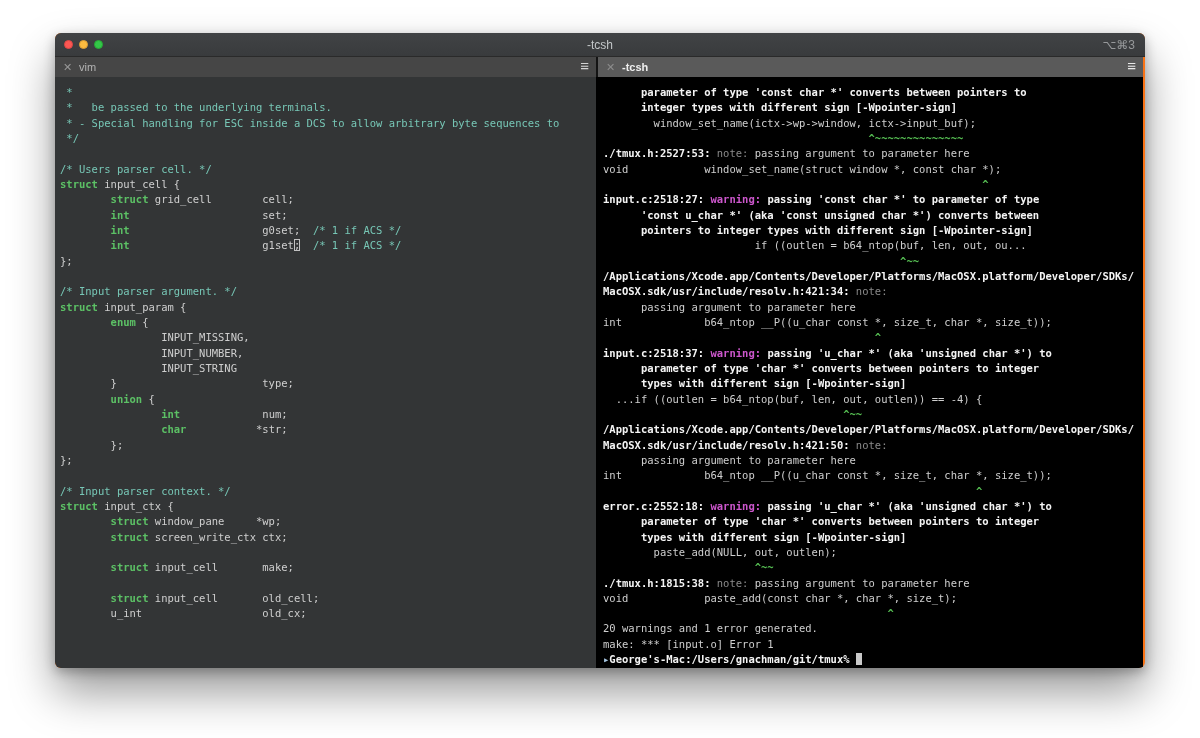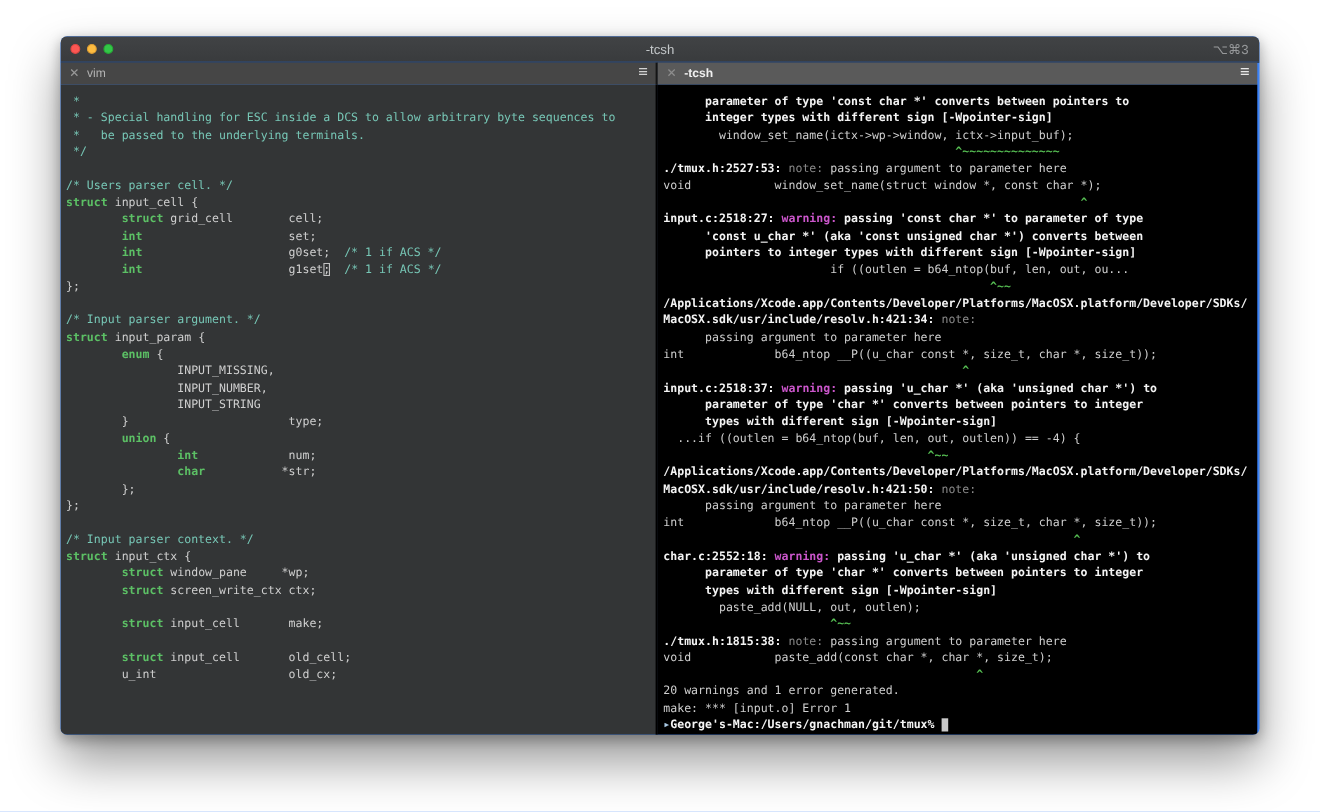--- a/index.html
+++ b/index.html
@@ -5,21 +5,21 @@
   * { margin:0; padding:0; box-sizing:border-box; }
   html,body { width:1200px; height:738px; }
   body { background:#ffffff; font-family:"Liberation Sans", sans-serif; overflow:hidden; }
 
   .desktop { position:relative; width:1200px; height:738px; }
 
   .window {
     position:absolute; left:55px; top:33px; width:1090px; height:635px;
     border-radius:6px; overflow:hidden;
     box-shadow: 0 24px 45px rgba(0,0,0,0.40), 0 4px 12px rgba(0,0,0,0.28);
-    background:#3b82f6;
+    background:#f97316;
   }
 
   
   .titlebar {
     position:relative; height:24px;
     background:linear-gradient(#414345,#393b3d);
     border-bottom:1px solid #2a2a2a;
   }
   .lights { position:absolute; left:9px; top:7px; display:flex; gap:6px; }
   .light { width:9px; height:9px; border-radius:50%; display:inline-block; }
@@ -110,22 +110,22 @@
         <span class="tab-title">-tcsh</span>
         <span class="tab-menu">≡</span>
       </div>
     </div>
 
     <div class="panes">
 
       <div class="pane vim">
         <div class="buf">
             <div class="tline"><span class="seg-comment"> *</span></div>
+            <div class="tline"><span class="seg-comment"> *   be passed to the underlying terminals.</span></div>
             <div class="tline"><span class="seg-comment"> * - Special handling for ESC inside a DCS to allow arbitrary byte sequences to</span></div>
-            <div class="tline"><span class="seg-comment"> *   be passed to the underlying terminals.</span></div>
             <div class="tline"><span class="seg-comment"> */</span></div>
             <div class="tline"> </div>
             <div class="tline"><span class="seg-comment">/* Users parser cell. */</span></div>
             <div class="tline"><span class="seg-kw">struct</span><span class="seg-txt"> input_cell {</span></div>
             <div class="tline"><span class="seg-txt">        </span><span class="seg-kw">struct</span><span class="seg-txt"> grid_cell        cell;</span></div>
             <div class="tline"><span class="seg-txt">        </span><span class="seg-kw">int</span><span class="seg-txt">                     set;</span></div>
             <div class="tline"><span class="seg-txt">        </span><span class="seg-kw">int</span><span class="seg-txt">                     g0set;  </span><span class="seg-comment">/* 1 if ACS */</span></div>
             <div class="tline"><span class="seg-txt">        </span><span class="seg-kw">int</span><span class="seg-txt">                     g1set</span><span class="seg-cursor">;</span><span class="seg-txt">  </span><span class="seg-comment">/* 1 if ACS */</span></div>
             <div class="tline"><span class="seg-txt">};</span></div>
             <div class="tline"> </div>
@@ -176,21 +176,21 @@
             <div class="tline"><span class="seg-b">input.c:2518:37:</span><span class="seg-warn"> warning:</span><span class="seg-b"> passing 'u_char *' (aka 'unsigned char *') to</span></div>
             <div class="tline"><span class="seg-b">      parameter of type 'char *' converts between pointers to integer</span></div>
             <div class="tline"><span class="seg-b">      types with different sign [-Wpointer-sign]</span></div>
             <div class="tline"><span class="seg-txt">  ...if ((outlen = b64_ntop(buf, len, out, outlen)) == -4) {</span></div>
             <div class="tline"><span class="seg-caret">                                      ^~~</span></div>
             <div class="tline"><span class="seg-b">/Applications/Xcode.app/Contents/Developer/Platforms/MacOSX.platform/Developer/SDKs/</span></div>
             <div class="tline"><span class="seg-b">MacOSX.sdk/usr/include/resolv.h:421:50:</span><span class="seg-note"> note:</span></div>
             <div class="tline"><span class="seg-txt">      passing argument to parameter here</span></div>
             <div class="tline"><span class="seg-txt">int             b64_ntop __P((u_char const *, size_t, char *, size_t));</span></div>
             <div class="tline"><span class="seg-caret">                                                           ^</span></div>
-            <div class="tline"><span class="seg-b">char.c:2552:18:</span><span class="seg-warn"> warning:</span><span class="seg-b"> passing 'u_char *' (aka 'unsigned char *') to</span></div>
+            <div class="tline"><span class="seg-b">error.c:2552:18:</span><span class="seg-warn"> warning:</span><span class="seg-b"> passing 'u_char *' (aka 'unsigned char *') to</span></div>
             <div class="tline"><span class="seg-b">      parameter of type 'char *' converts between pointers to integer</span></div>
             <div class="tline"><span class="seg-b">      types with different sign [-Wpointer-sign]</span></div>
             <div class="tline"><span class="seg-txt">        paste_add(NULL, out, outlen);</span></div>
             <div class="tline"><span class="seg-caret">                        ^~~</span></div>
             <div class="tline"><span class="seg-b">./tmux.h:1815:38:</span><span class="seg-note"> note:</span><span class="seg-txt"> passing argument to parameter here</span></div>
             <div class="tline"><span class="seg-txt">void            paste_add(const char *, char *, size_t);</span></div>
             <div class="tline"><span class="seg-caret">                                             ^</span></div>
             <div class="tline"><span class="seg-txt">20 warnings and 1 error generated.</span></div>
             <div class="tline"><span class="seg-txt">make: *** [input.o] Error 1</span></div>
             <div class="tline"><span class="seg-mark">▸</span><span class="seg-b">George's-Mac:/Users/gnachman/git/tmux% </span><span class="seg-cursorblock">&nbsp;</span></div>

